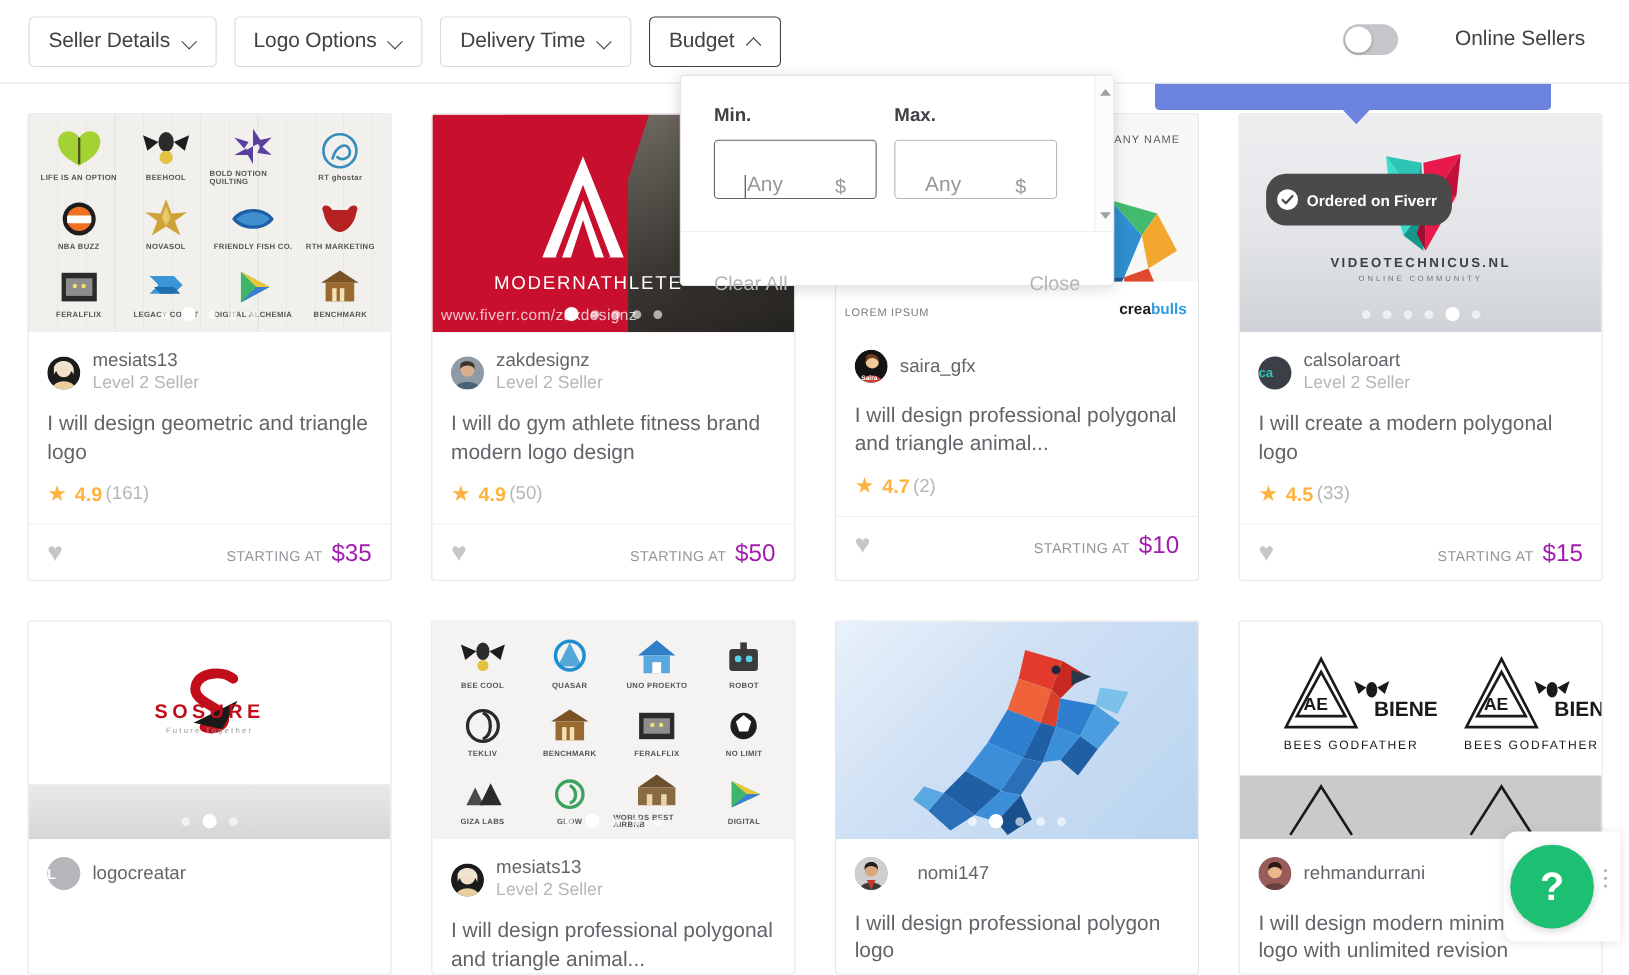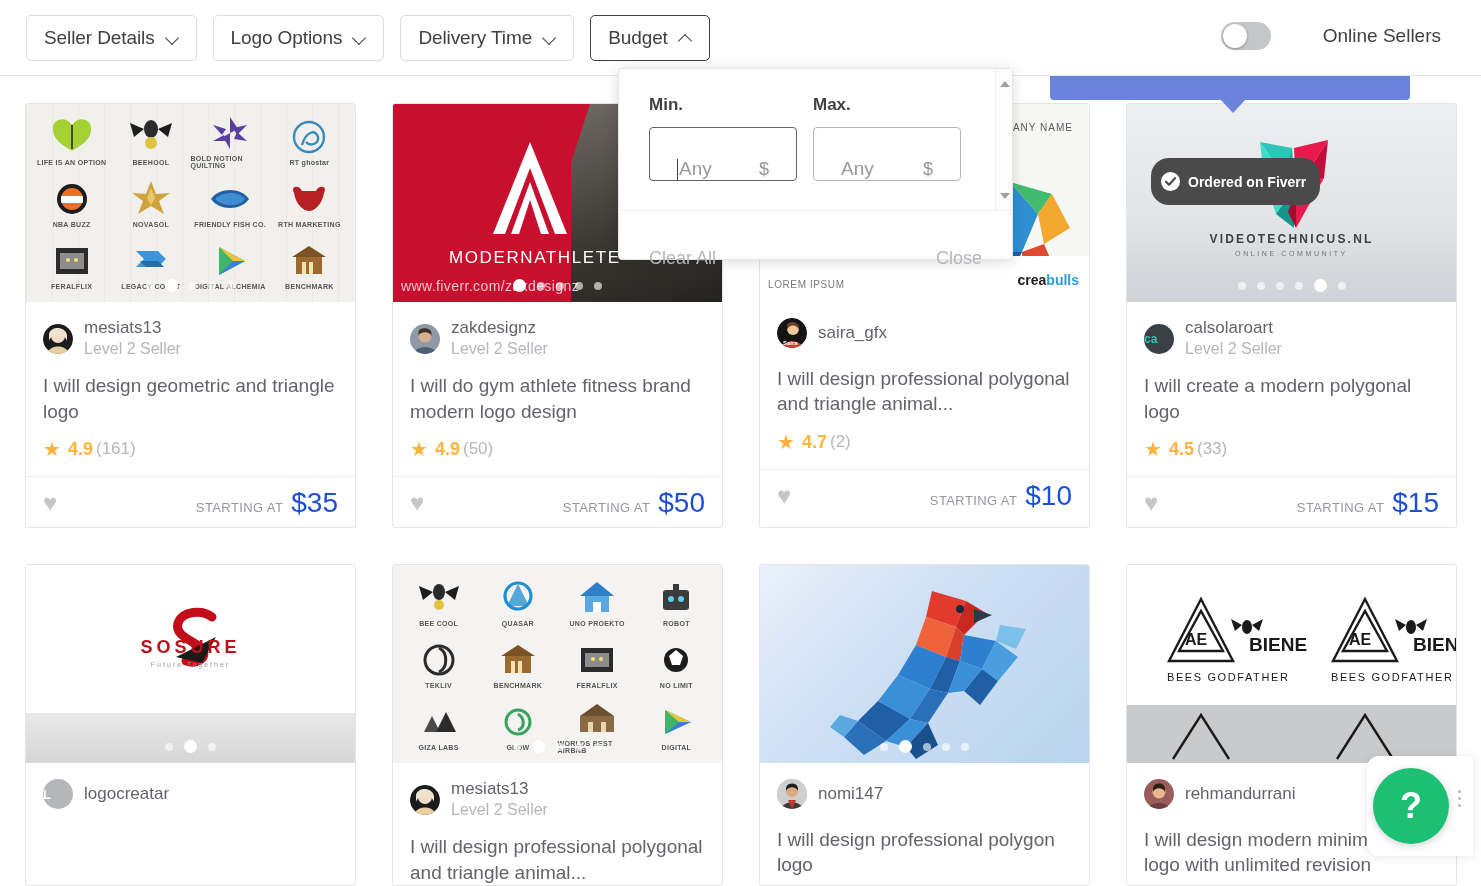--- a/index.html
+++ b/index.html
@@ -282,21 +282,21 @@
   .rcount { color:#b5b6ba; font-size:17px; margin-left:3px; }
 
   .footer {
     border-top: 1px solid #efeff0;
     height: 54px; display:flex; align-items:center;
     justify-content:space-between; padding: 0 17px;
   }
   .heart { color:#c5c6c9; font-size:24px; line-height:1; cursor:pointer; }
   .price-wrap { display:flex; align-items:baseline;text-align:center; }
   .starting { font-size:13px; color:#95979d; letter-spacing:.4px; margin-right:8px;}
-  .price { font-size:28px; color:#1d4ed8; }
+  .price { font-size:22px; color:#a21caf; }
 
   
   .help-dock {
     position: absolute; right: 8px; bottom: 30px;
     width: 106px; height: 100px;
     background:#fff; border-radius: 12px 0 0 12px;
     box-shadow: 0 1px 10px rgba(0,0,0,.10);
     z-index: 70;
   }
   .help-btn {
@@ -867,21 +867,21 @@
       </div>
       <div class="dots">
         <span class="dot"></span>
         <span class="dot on"></span>
         <span class="dot"></span>
         <span class="dot"></span>
         <span class="dot"></span>
       </div>
     </div>
     <div class="meta">
-      <div class="seller nolevel" style="margin-bottom:18px;">
+      <div class="seller nolevel" style="margin-bottom:18px;gap:16px;">
         <span class="avatar">
           <svg width="30" height="30" viewBox="0 0 30 30">
               <circle cx="15" cy="15" r="15" fill="#cfcfcf"></circle>
               <circle cx="15" cy="12" r="6" fill="#d9a87c"></circle>
               <path d="M9 9 C10 3 21 3 21 10 L21 12 C19 7 11 7 9 12Z" fill="#1f1f1f"></path>
               <path d="M4 30 C6 21 24 21 26 30Z" fill="#3b3b3b"></path>
               <path d="M11 21 L15 30 L19 21 Z" fill="#c0392b"></path>
             </svg>
         </span>
         <span class="txtcol">

